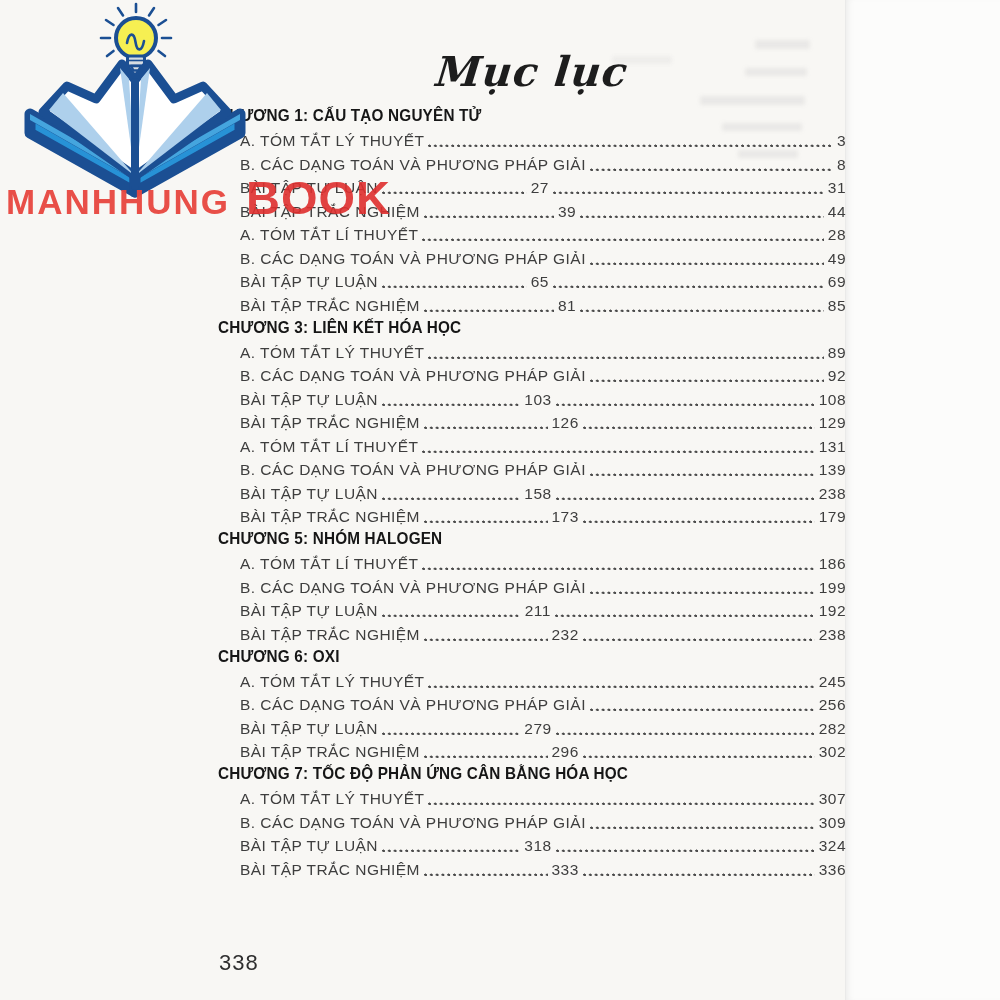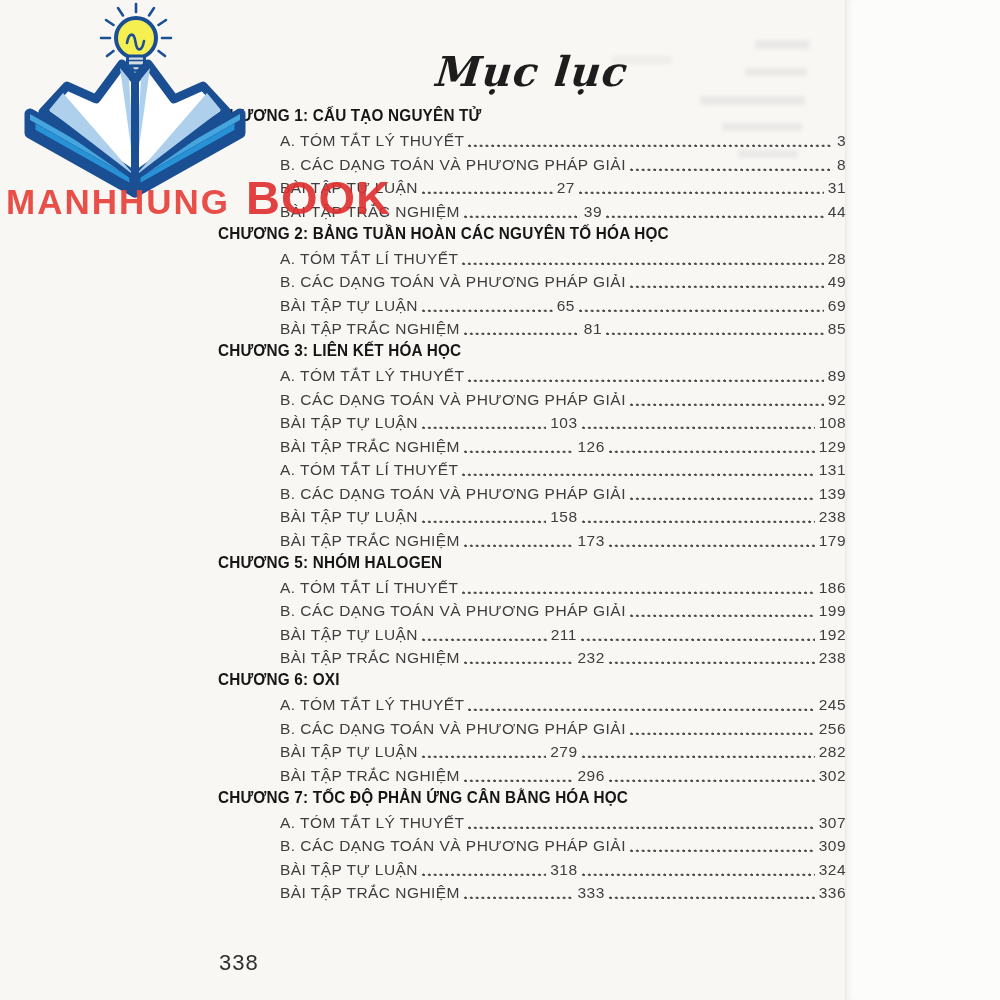--- a/index.html
+++ b/index.html
@@ -42,21 +42,21 @@
     line-height:23.5px;height:23.5px;
   }
   .chapter-block{margin:0;}
   .toc-row{
     display:flex;align-items:flex-end;
     height:23.5px;line-height:21px;
     padding-left:22px;
     font-size:15.5px;letter-spacing:0.45px;color:#3e3e3e;
     white-space:nowrap;
   }
-  .toc-row .lbl{flex:0 0 auto;margin-left:40px;}
+  .toc-row .lbl{flex:0 0 auto;}
   .num{flex:0 0 auto;color:#3e3e3e;}
   .dots{flex-grow:1;position:relative;height:21px;margin:0 2px;min-width:14px;}
   .dots.second{flex-grow:1.85;}
   .dots::after{
     content:"";position:absolute;left:2px;right:2px;bottom:3px;height:4px;
     background-image:radial-gradient(circle at 1.6px 1.8px,#4c4c4c 1.15px,rgba(0,0,0,0) 1.5px);
     background-size:5.8px 4px;background-repeat:repeat-x;
   }
 
   
@@ -125,21 +125,20 @@
     <span class="lbl">BÀI TẬP TRẮC NGHIỆM</span>
     <span class="dots first"></span>
     <span class="num mid">39</span>
     <span class="dots second"></span>
     <span class="num">44</span>
   </div>
 </div>
   </div>
 
   <div class="chapter-block">
-    <div><span class="chapter-title">CHƯƠNG 2: BẢNG TUẦN HOÀN CÁC NGUYÊN TỐ HÓA HỌC</span></div>
     <div>
   <div class="toc-row">
     <span class="lbl">A. TÓM TẮT LÍ THUYẾT</span>
     <span class="dots first"></span>
 
     <span class="num">28</span>
   </div>
 
   <div class="toc-row">
     <span class="lbl">B. CÁC DẠNG TOÁN VÀ PHƯƠNG PHÁP GIẢI</span>

